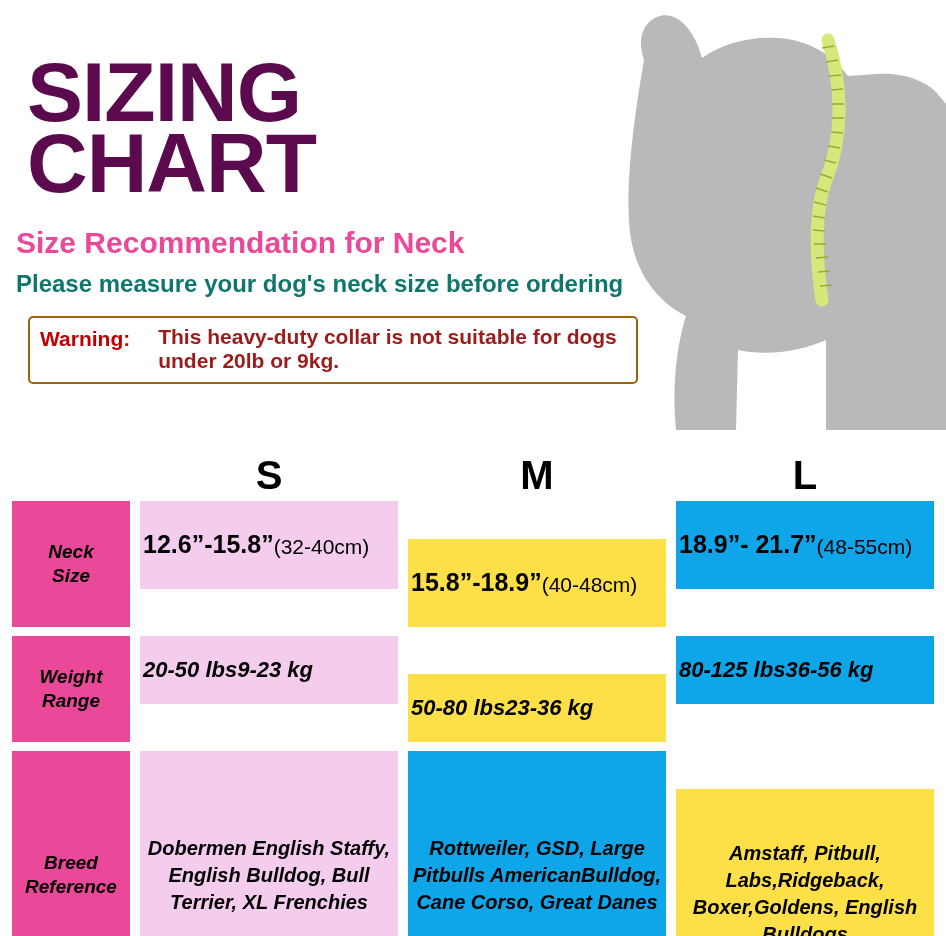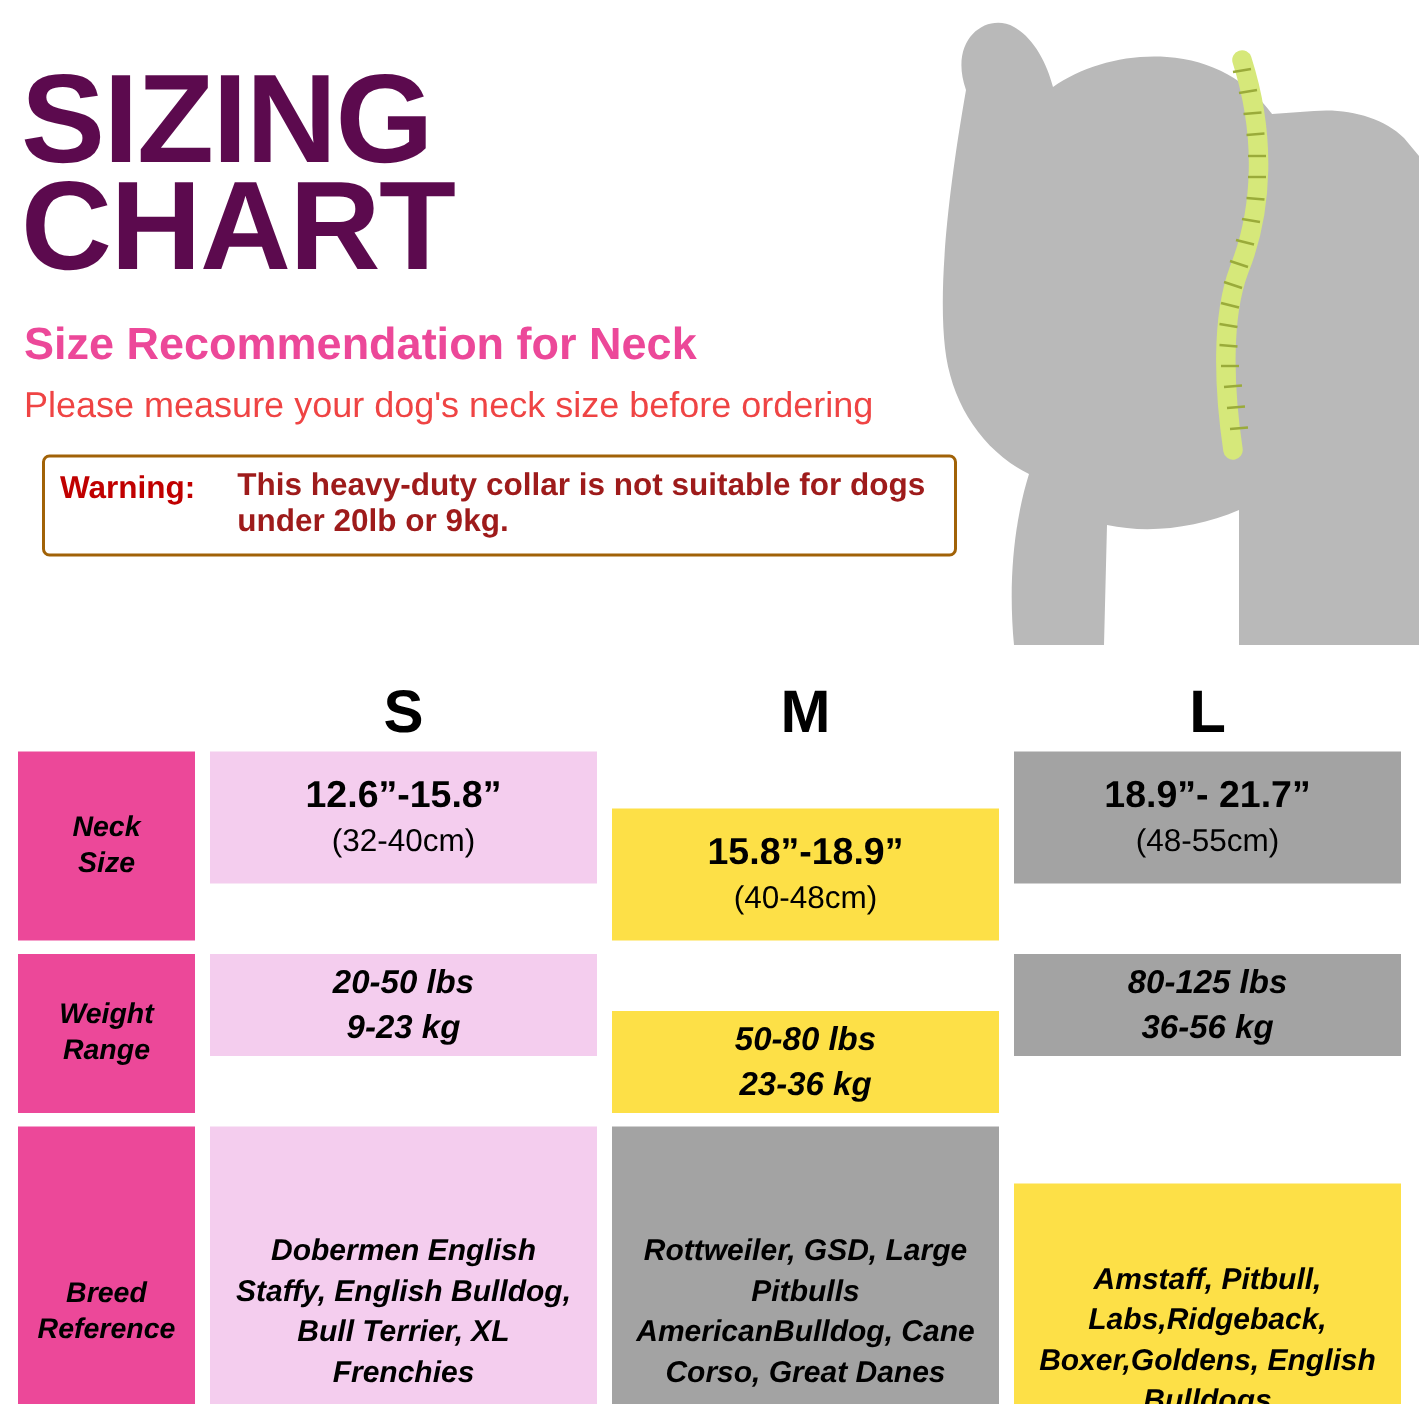--- a/index.html
+++ b/index.html
@@ -24,35 +24,36 @@
     box-sizing: border-box;
   }
 
   .title {
     font-family: "Liberation Sans", sans-serif;
     font-weight: bold;
     color: #5c0a4e;
     font-size: 84px;
     line-height: 0.84;
     letter-spacing: -1px;
-    margin: 0;
+    margin: 13px;
   }
   .title .line2 { display: block; }
 
   .subtitle {
     font-weight: bold;
     font-size: 30px;
     margin: 28px 0 0 2px;
     color: #ec4899;
   }
 
   .instruction {
     font-size: 24px;
     margin: 10px 0 0 2px;
-    color: #ef4444;
+    color: #0f766e;
+    font-weight: bold;
   }
 
   .warning-box {
     margin: 18px 0 0 14px;
     border: 2px solid #a16207;
     border-radius: 5px;
     width: 610px;
     box-sizing: border-box;
     padding: 7px 10px 9px 10px;
     display: flex;
@@ -105,30 +106,30 @@
     text-align: center;
     font-weight: bold;
     font-style: italic;
     font-size: 19px;
     line-height: 1.25;
     box-sizing: border-box;
   }
   .cell {
     flex: 1 1 0;
     display: flex;
-    flex-direction: column;
+    flex-direction: row;
     align-items: center;
-    justify-content: center;
+    justify-content: flex-start;
     text-align: center;
     box-sizing: border-box;
-    padding: 6px 16px;
+    padding: 6px 3px;
   }
   .sz-s { background: #f4cdee; }
   .sz-m { background: #fde047; margin-top: 38px; }
-  .sz-l { background: #a3a3a3; }
+  .sz-l { background: #0ea5e9; }
 
   .letters {
     display: flex;
     gap: 10px;
     margin-bottom: 6px;
   }
   .letters .spacer {
     width: 118px;
     flex: 0 0 118px;
   }

